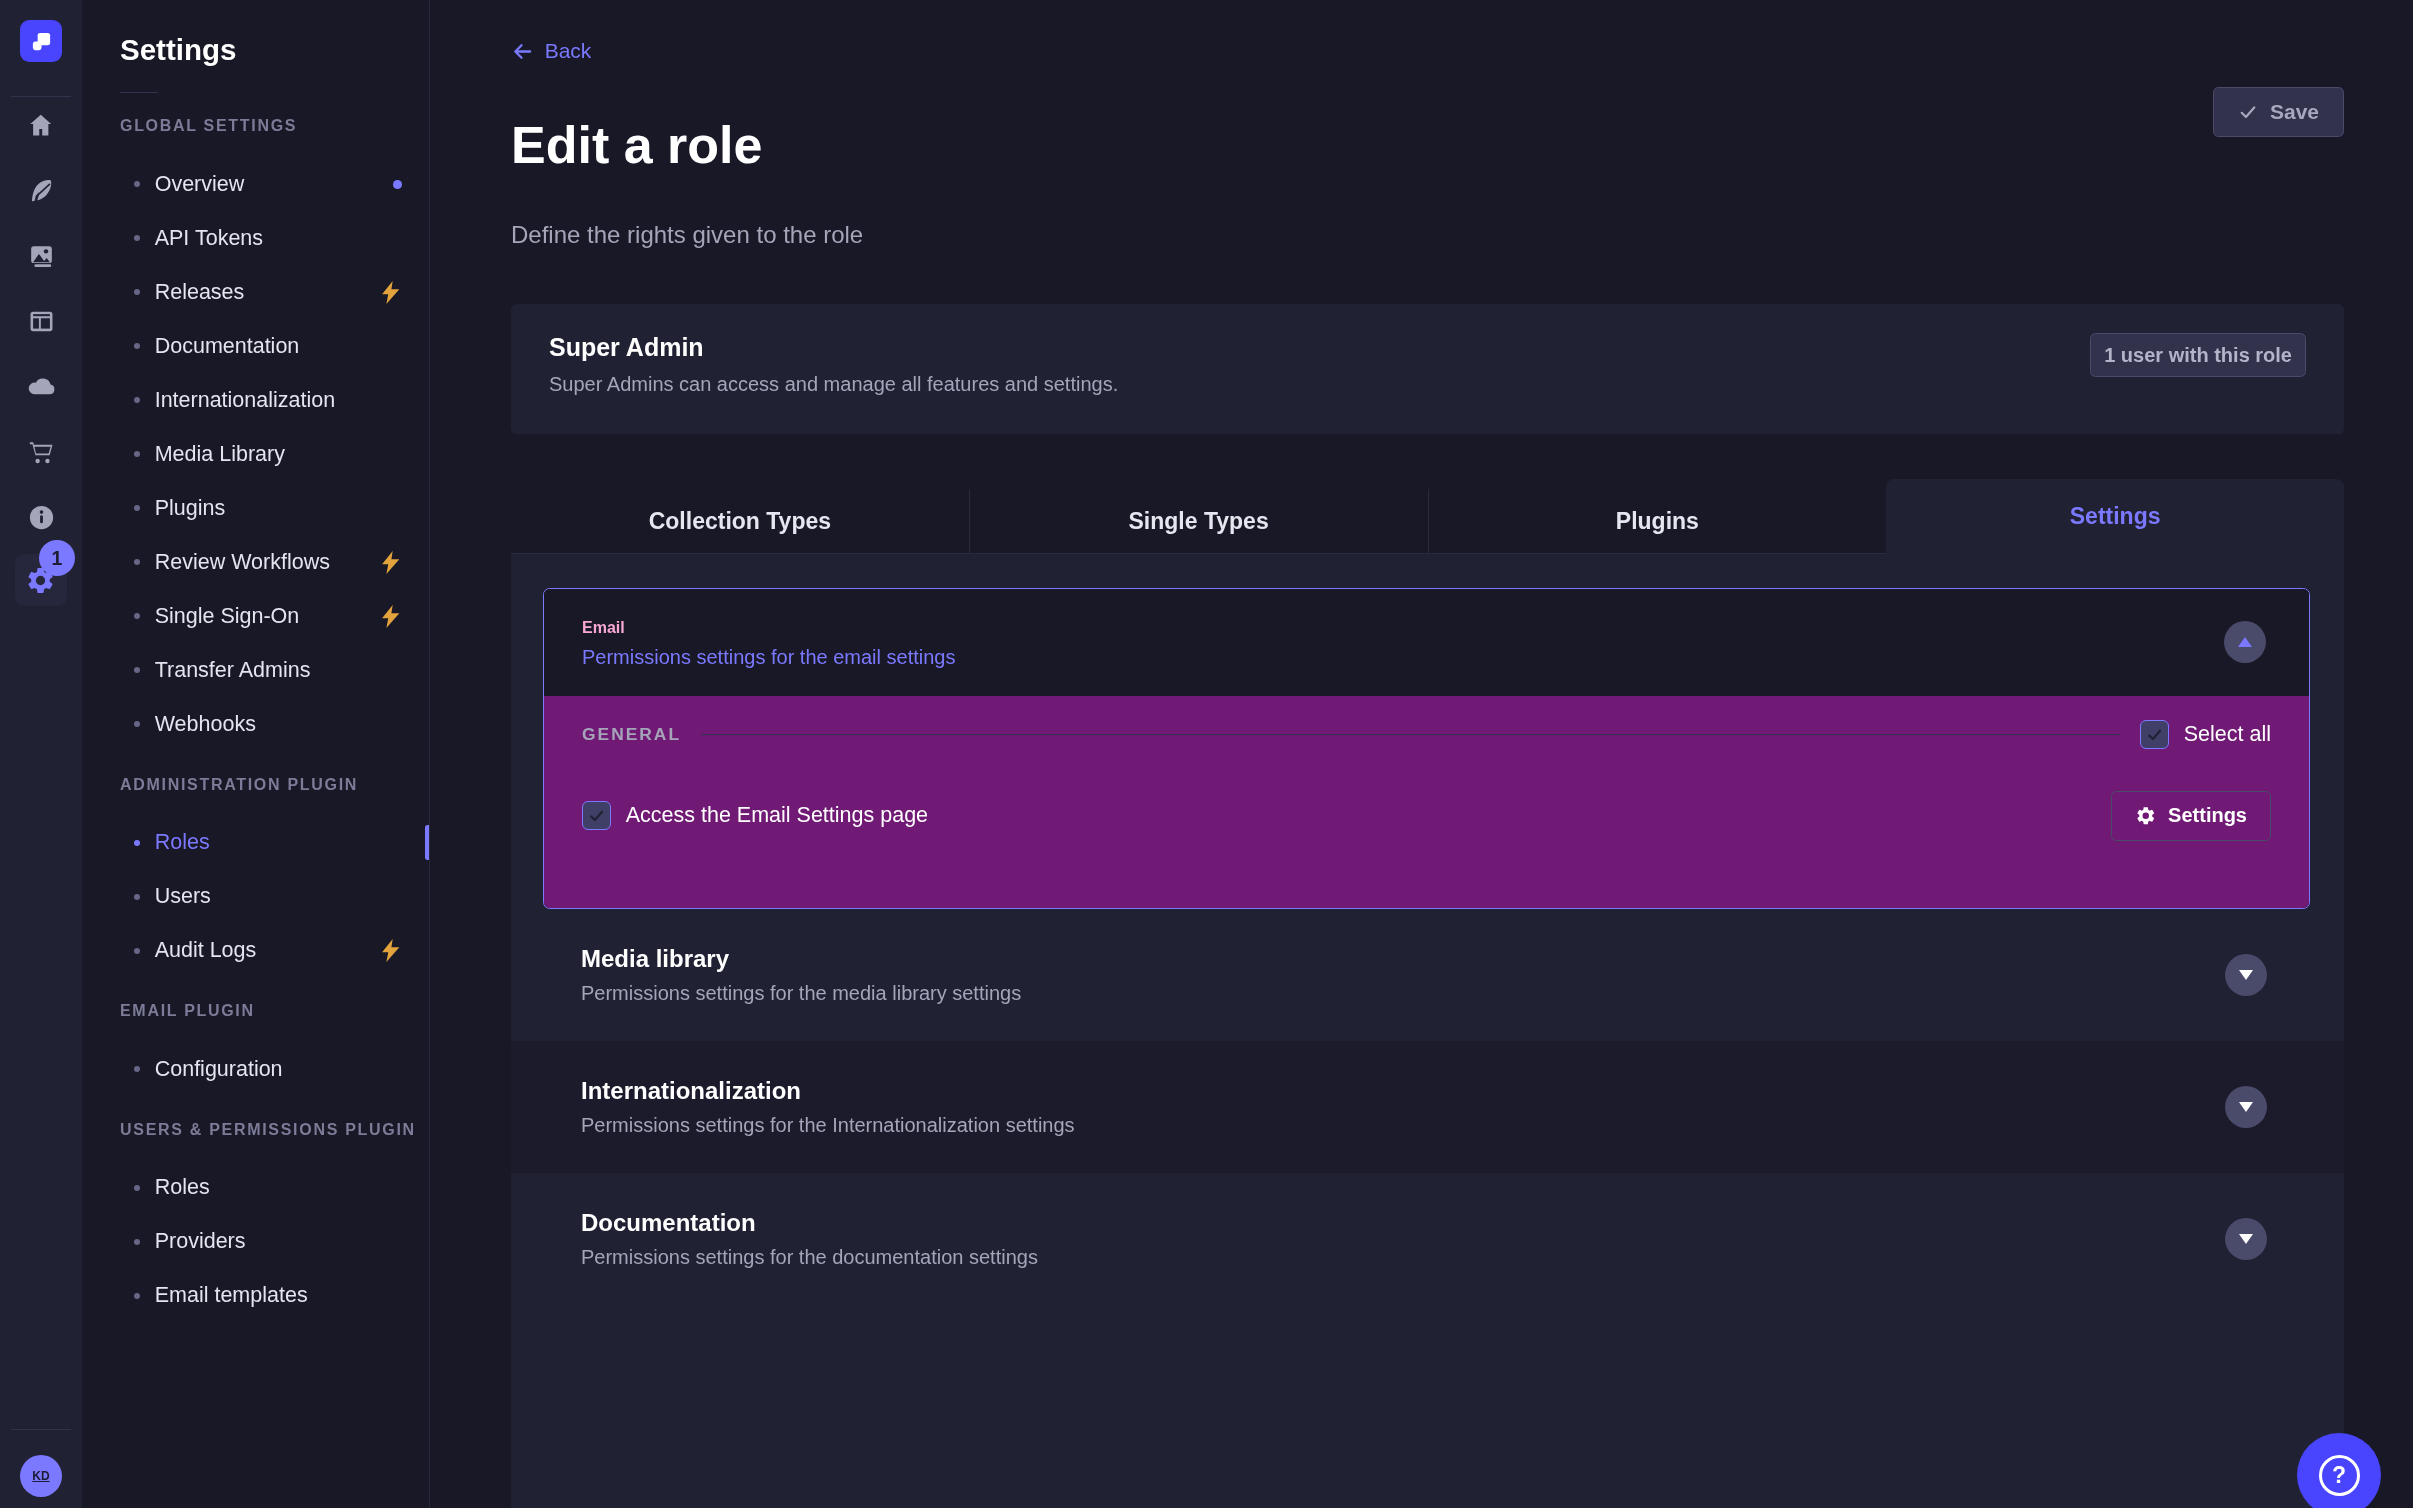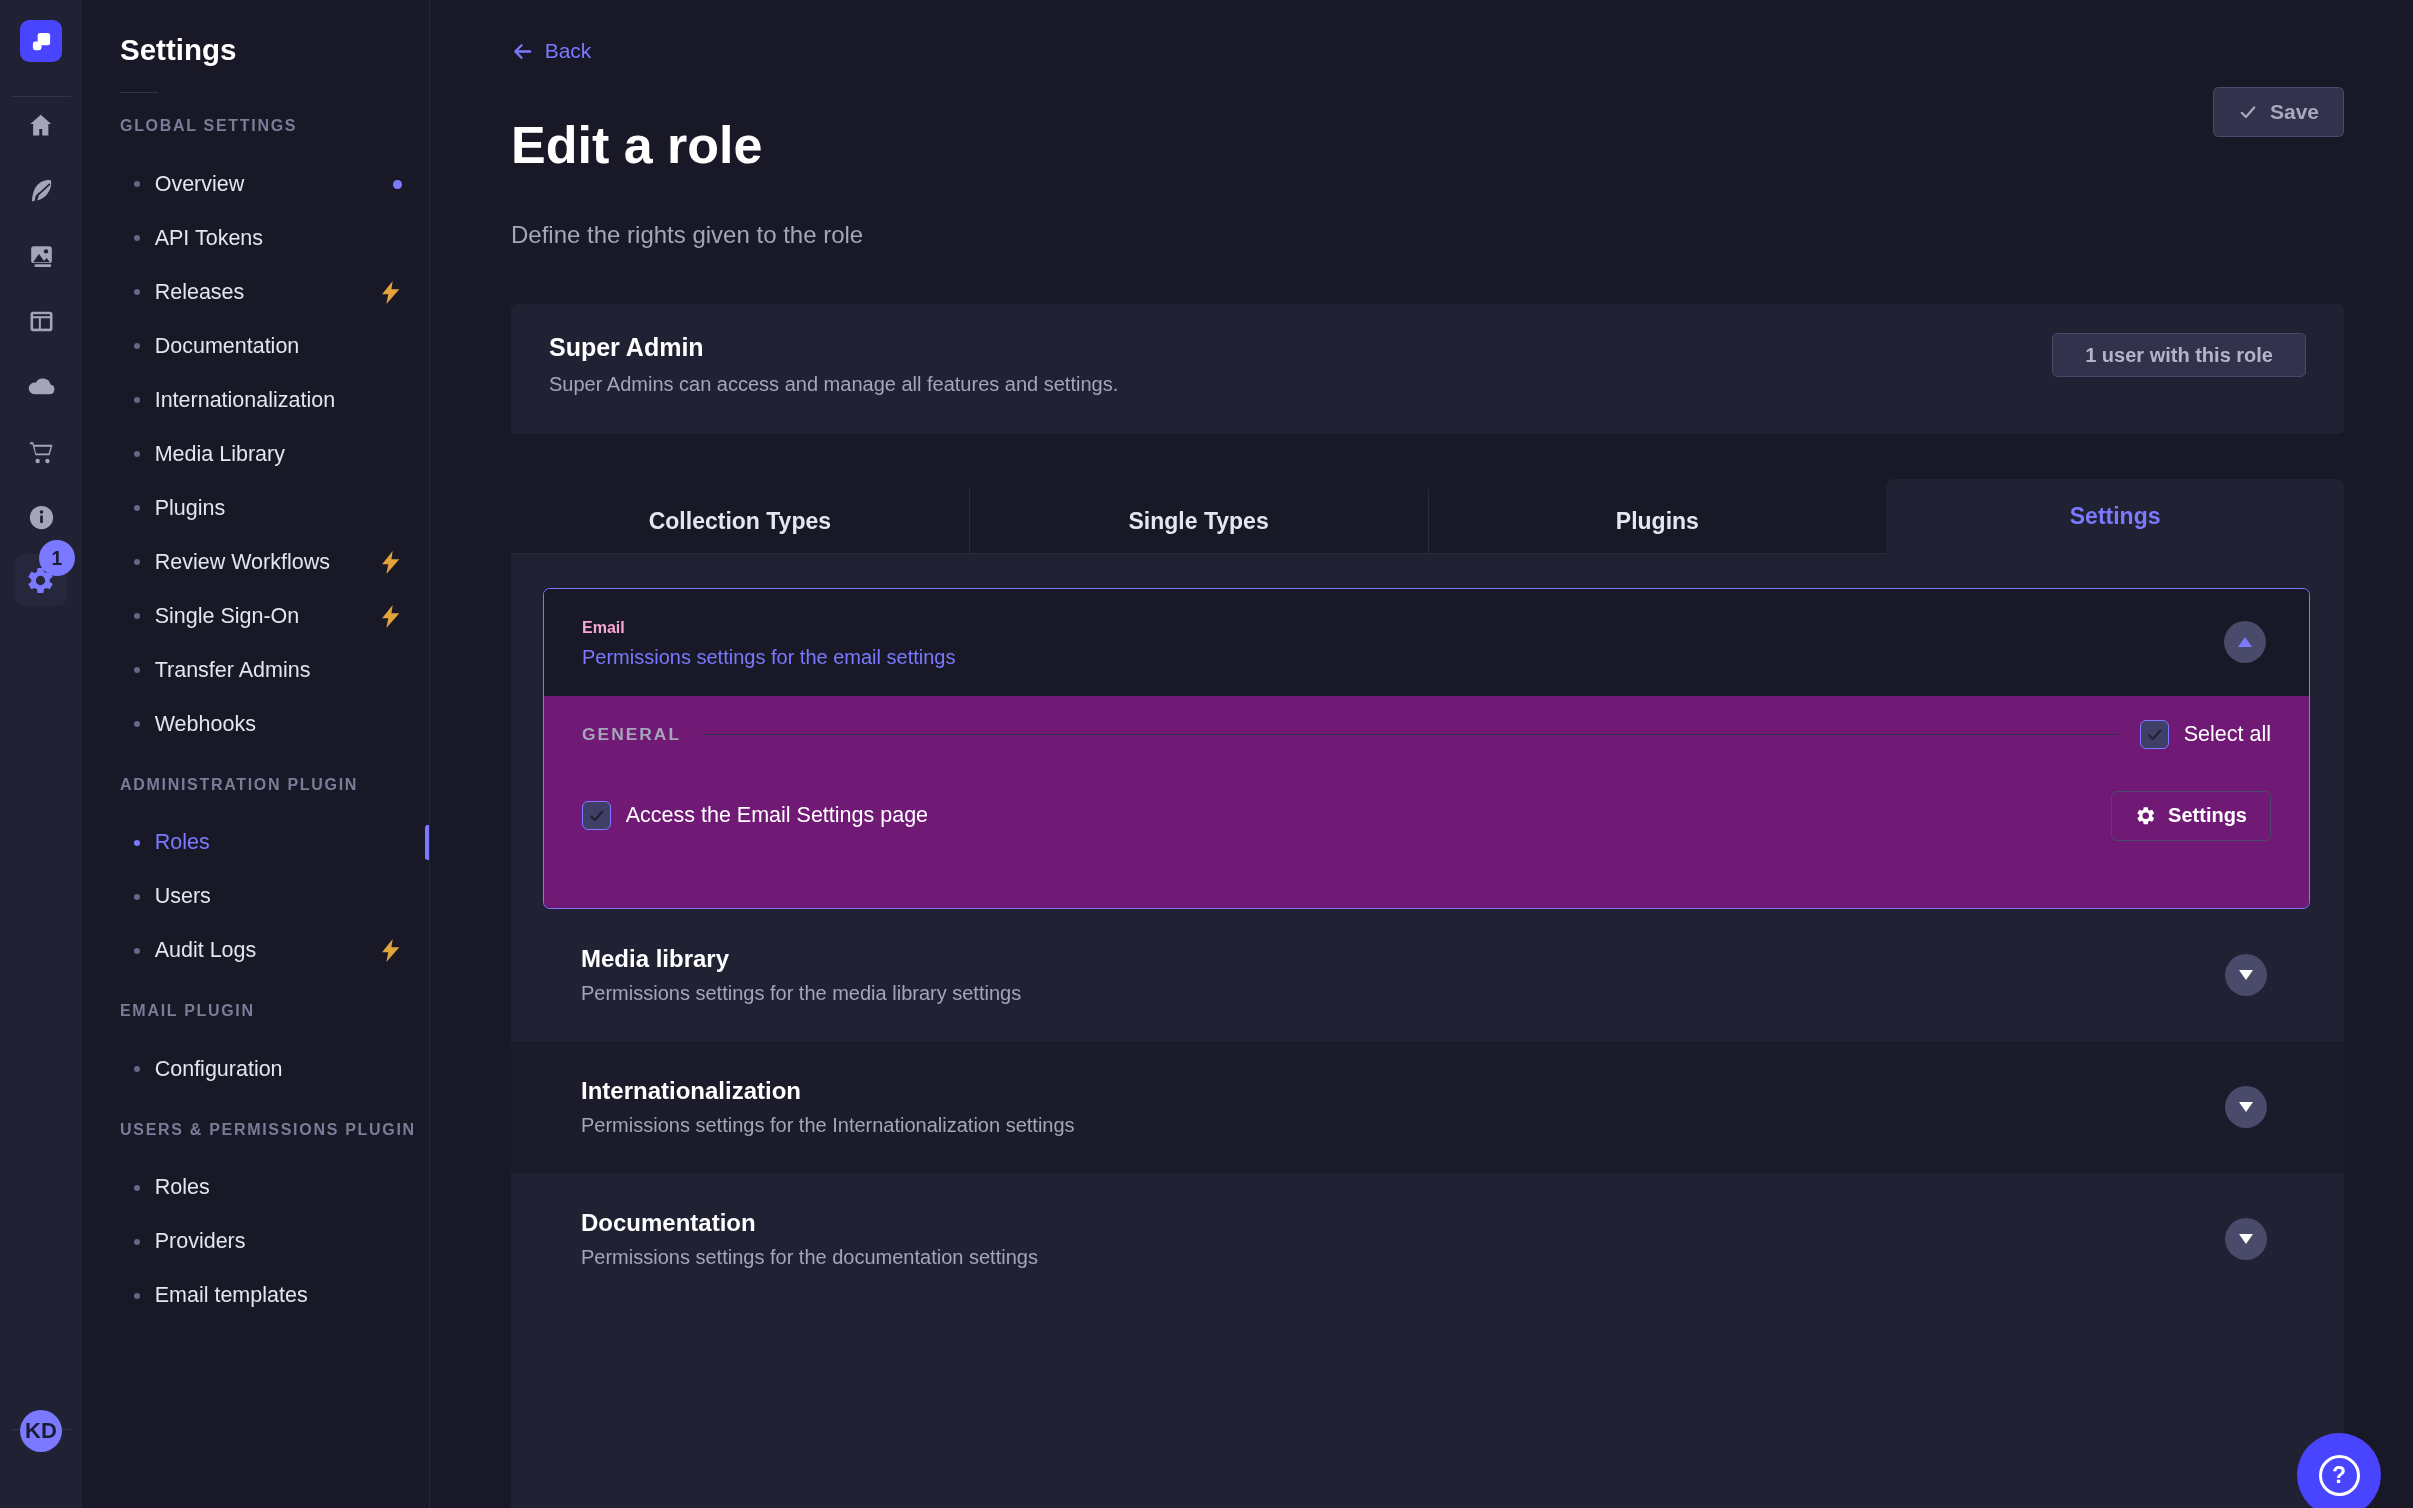--- a/index.html
+++ b/index.html
@@ -11,22 +11,22 @@
   .rail-logo{position:absolute;left:20px;top:20px;width:42px;height:42px;border-radius:9.4px;background:#4945ff;
     display:flex;align-items:center;justify-content:center;cursor:pointer;}
   .rail-div{position:absolute;left:10.7px;right:10.7px;height:0.7px;background:#32324d;}
   .rail-ic{position:absolute;left:50%;transform:translateX(-50%);width:32px;height:32px;
     display:flex;align-items:center;justify-content:center;color:#a5a5ba;cursor:pointer;}
   .rail-ic svg{display:block;}
   .gear-box{position:absolute;left:14.7px;width:52px;height:52px;border-radius:9.4px;background:#26263c;
     display:flex;align-items:center;justify-content:center;color:#7b79ff;cursor:pointer;}
   .badge{position:absolute;left:39px;top:540px;width:36px;height:36px;border-radius:50%;background:#7b79ff;
     color:#1c1c33;font-size:19.4px;font-weight:700;display:flex;align-items:center;justify-content:center;z-index:3;}
-  .avatar{position:absolute;left:20px;top:1410px;width:42px;height:42px;border-radius:50%;background:#7b79ff;
-    color:#1c1c33;font-size:22px;font-weight:700;display:flex;align-items:center;justify-content:center;cursor:pointer;}
+  .avatar{position:absolute;left:20px;top:1455px;width:42px;height:42px;border-radius:50%;background:#7b79ff;
+    color:#1c1c33;font-size:12px;font-weight:700;display:flex;align-items:center;justify-content:center;cursor:pointer;text-decoration:underline;}
 
   
   .subnav{position:absolute;left:82px;top:0;bottom:0;width:347px;background:#181826;border-right:0.7px solid #26263c;}
   .subnav-title{margin:35px 0 0 38px;font-size:29.5px;font-weight:700;color:#fff;line-height:1;}
   .subnav-hr{margin:27px 0 0 38px;width:38px;height:1.3px;background:#32324d;}
   .sec-label{margin:23.5px 0 0 38px;font-size:16px;font-weight:700;letter-spacing:1.7px;color:#7c7c99;line-height:19px;}
   .nav-list{margin-top:22px;}
   .nav-item{position:relative;height:54px;display:flex;align-items:center;padding-left:52px;
     font-size:21.5px;color:#e5e5f0;cursor:pointer;}
   .nav-item .dot{width:6px;height:6px;border-radius:50%;background:#666687;margin-right:14.7px;flex:0 0 auto;}
@@ -45,21 +45,21 @@
   .page-title{font-size:52px;font-weight:700;line-height:1;color:#fff;}
   .page-sub{margin-top:14.7px;font-size:24px;color:#a5a5ba;}
   .save-btn{display:flex;align-items:center;gap:12px;height:50px;padding:0 24px;margin-top:2.7px;
     background:#32324d;border:0.7px solid #4a4a6a;border-radius:5.4px;color:#a8a8c0;font-size:21px;font-weight:600;cursor:pointer;}
 
   
   .card{margin-top:55px;background:#212134;border-radius:5.4px;padding:29.5px 38px 38px;}
   .card-head{display:flex;justify-content:space-between;align-items:flex-start;}
   .card-title{font-size:25px;font-weight:600;color:#fff;}
   .card-sub{margin-top:10.7px;font-size:20px;color:#a5a5ba;}
-  .users-btn{height:44px;padding:0 32px;background:#32324d;border:0.7px solid #4a4a6a;border-radius:5.4px;
+  .users-btn{height:44px;padding:0 13px;background:#32324d;border:0.7px solid #4a4a6a;border-radius:5.4px;
     color:#b3b3c9;font-size:20px;font-weight:600;display:flex;align-items:center;cursor:pointer;}
   .fields{display:flex;gap:27px;margin-top:38px;}
   .field{flex:1;min-width:0;}
   .f-label{font-size:19px;font-weight:600;color:#fff;}
   .req{color:#ee5e52;margin-left:2.7px;}
   .t-input,.t-area{box-sizing:border-box;width:100%;margin-top:9.4px;background:#32324d;border:0.7px solid #4f4f73;
     border-radius:5.4px;color:#a5a5ba;font-size:21.5px;font-family:"Liberation Sans",sans-serif;outline:none;}
   .t-input{height:52px;padding:0 20px;}
   .t-area{height:166px;padding:16px 20px;resize:none;line-height:1.4;}
 

